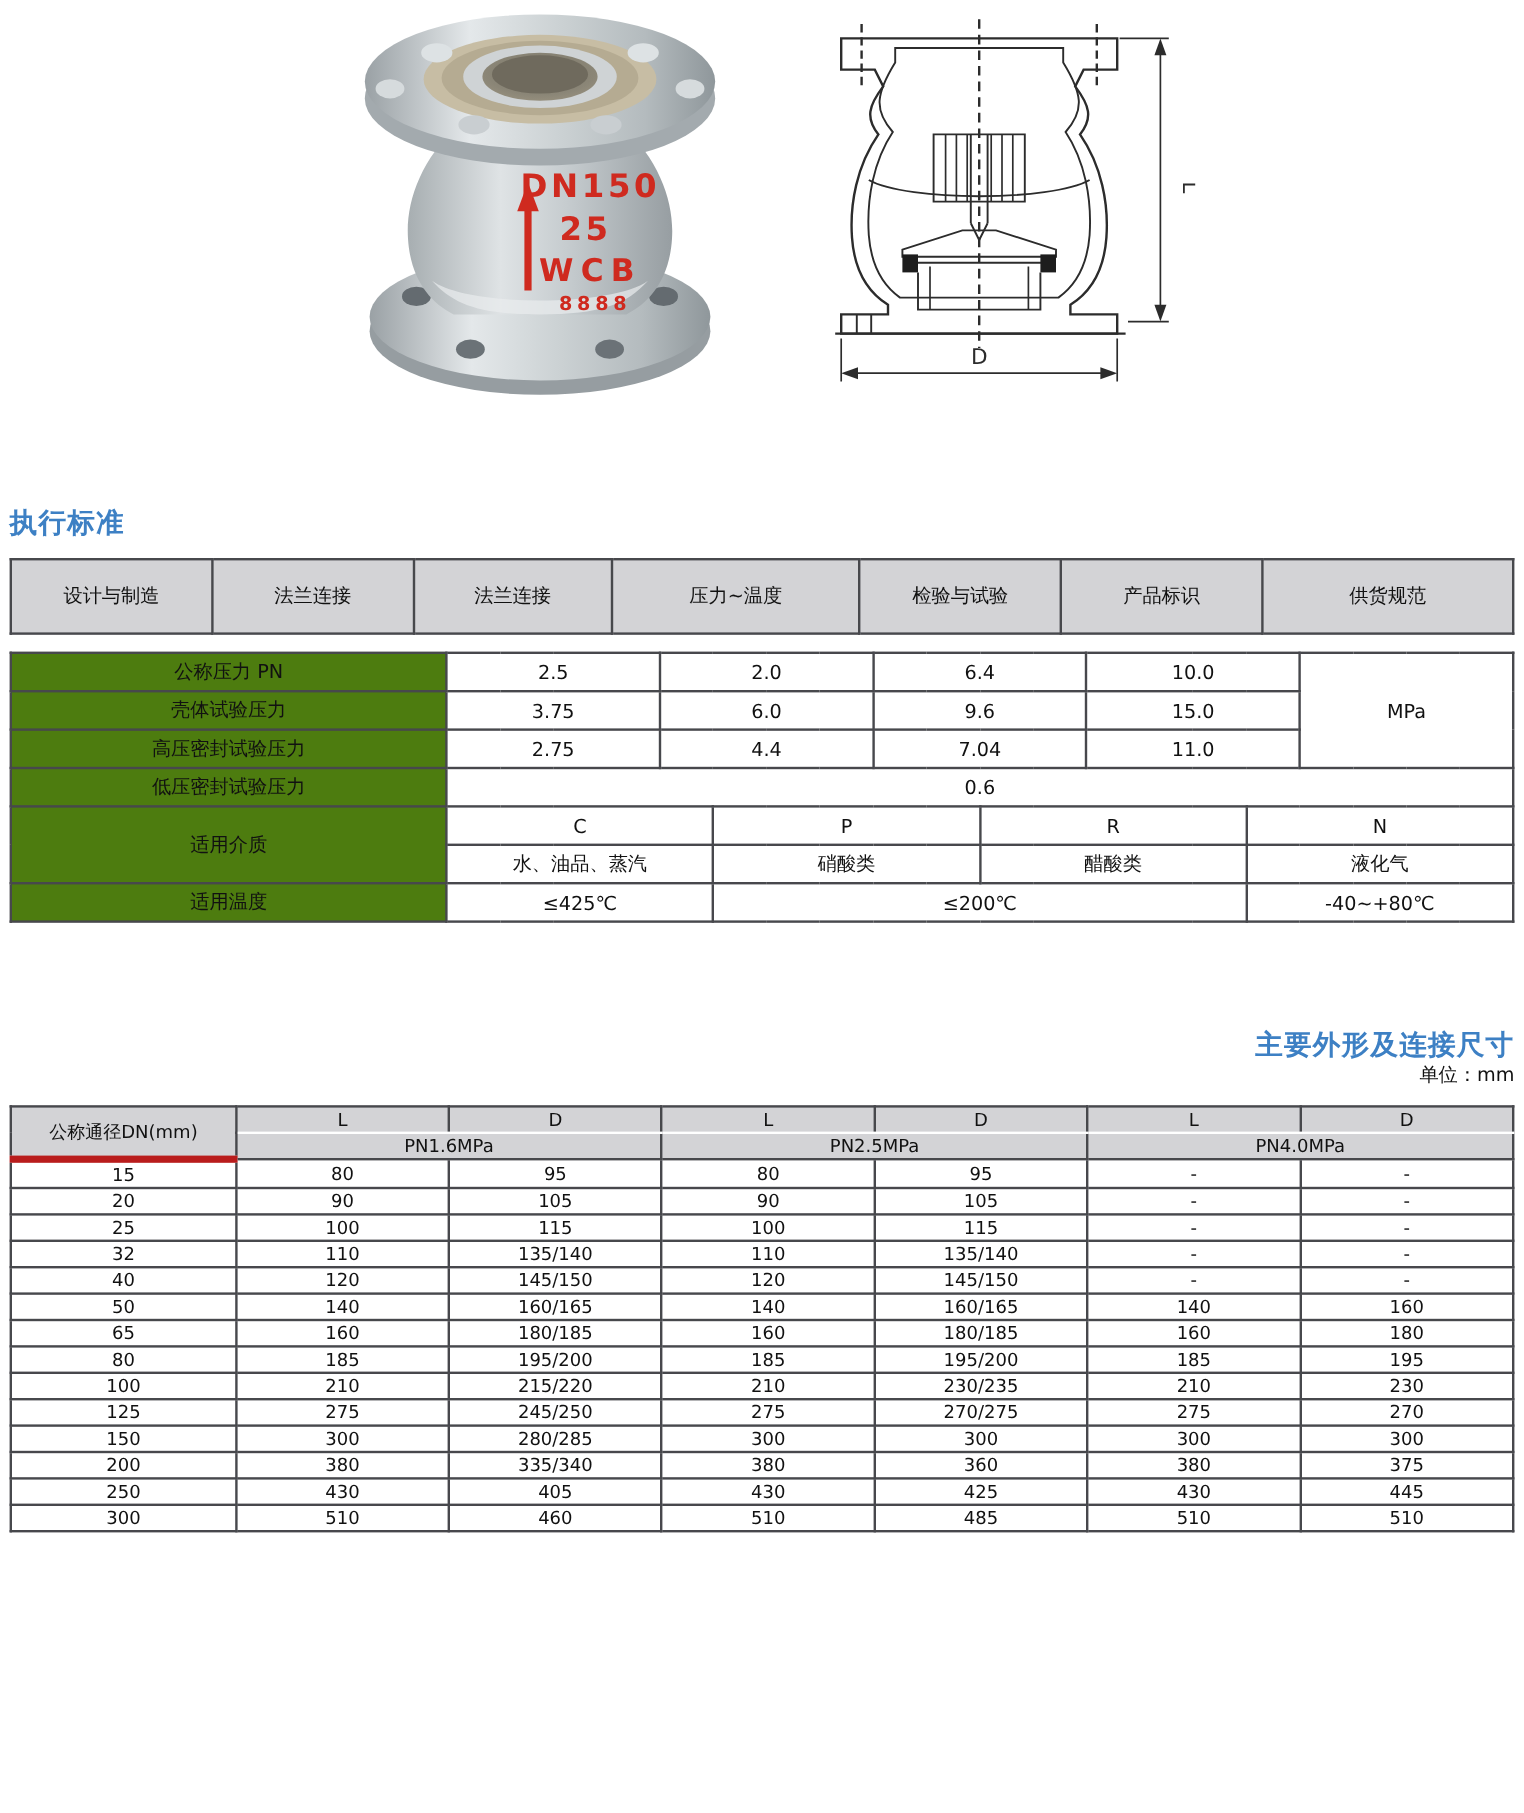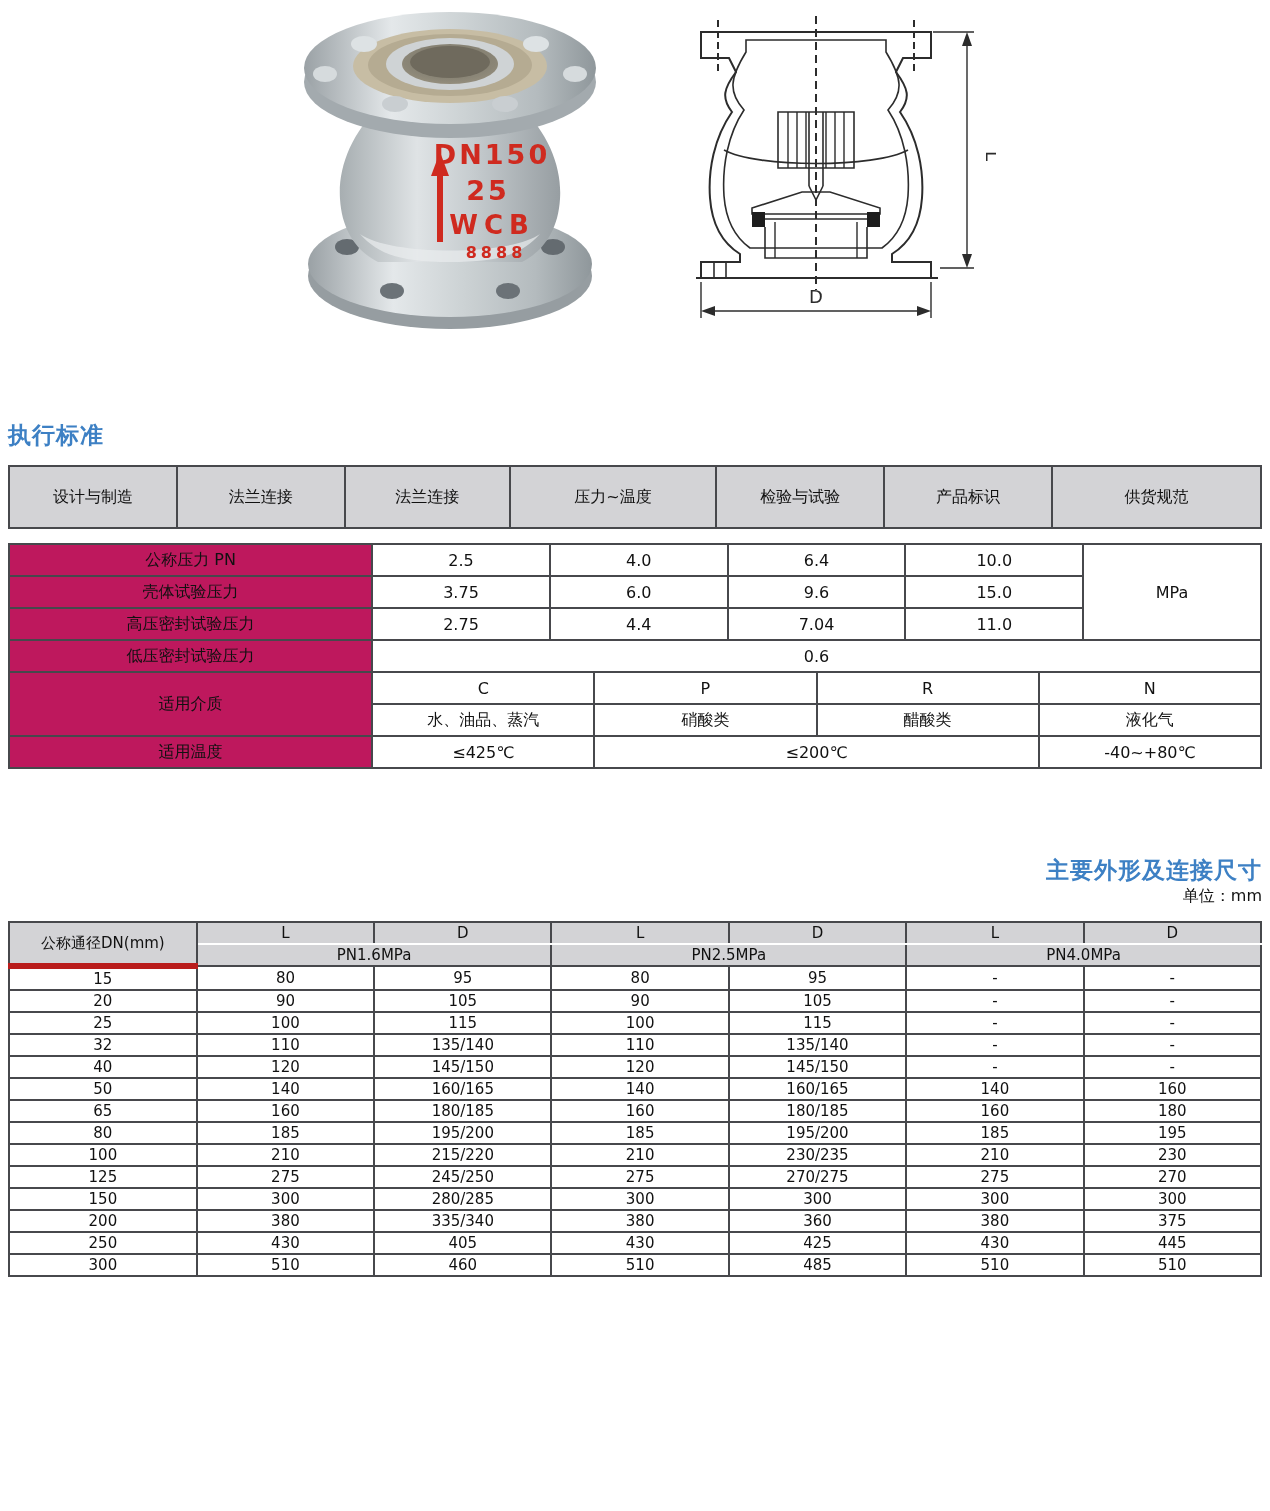--- a/index.html
+++ b/index.html
@@ -40,21 +40,21 @@
   .grayhead { background:#d3d3d6;margin-top:44px; }
 
   
   table.std { margin-top:14px; }
   table.std th { height:62px; font-size:16px; }
   table.std td { height:58px; font-size:16px; }
 
   
   table.perf { margin-top:14px; }
   table.perf th, table.perf td { height:32px; font-size:16px; }
-  table.perf th.lbl { background:#be185d; }
+  table.perf th.lbl { background:#4d7c0f; }
   table.perf tr.media-code td { border-bottom-width:2px; }
 
   
   table.dim { margin-top:12px; }
   table.dim th { height:21px; font-size:15px; background:#d3d3d6; padding:1px 2px; }
   table.dim td { height:19px; font-size:15px; padding:1px 2px; }
   table.dim thead tr.ld th { border-bottom:2px solid #ffffff; }
   table.dim thead tr.ld th.corner { border-bottom:6px solid #b91c1c; }
   table.dim thead tr.pn th { border-top:none; }
 
@@ -212,21 +212,21 @@
 
   <table class="perf">
     <colgroup>
       <col style="width:29%">
       <col span="20" style="width:3.55%">
     </colgroup>
     <tbody>
         <tr>
       <th class="lbl">公称压力 PN</th>
       <td colspan="4">2.5</td>
-      <td colspan="4">4.0</td>
+      <td colspan="4">2.0</td>
       <td colspan="4">6.4</td>
       <td colspan="4">10.0</td>
       <td colspan="4" rowspan="3">MPa</td>
     </tr>
     <tr>
       <th class="lbl">壳体试验压力</th>
       <td colspan="4">3.75</td>
       <td colspan="4">6.0</td>
       <td colspan="4">9.6</td>
       <td colspan="4">15.0</td>

